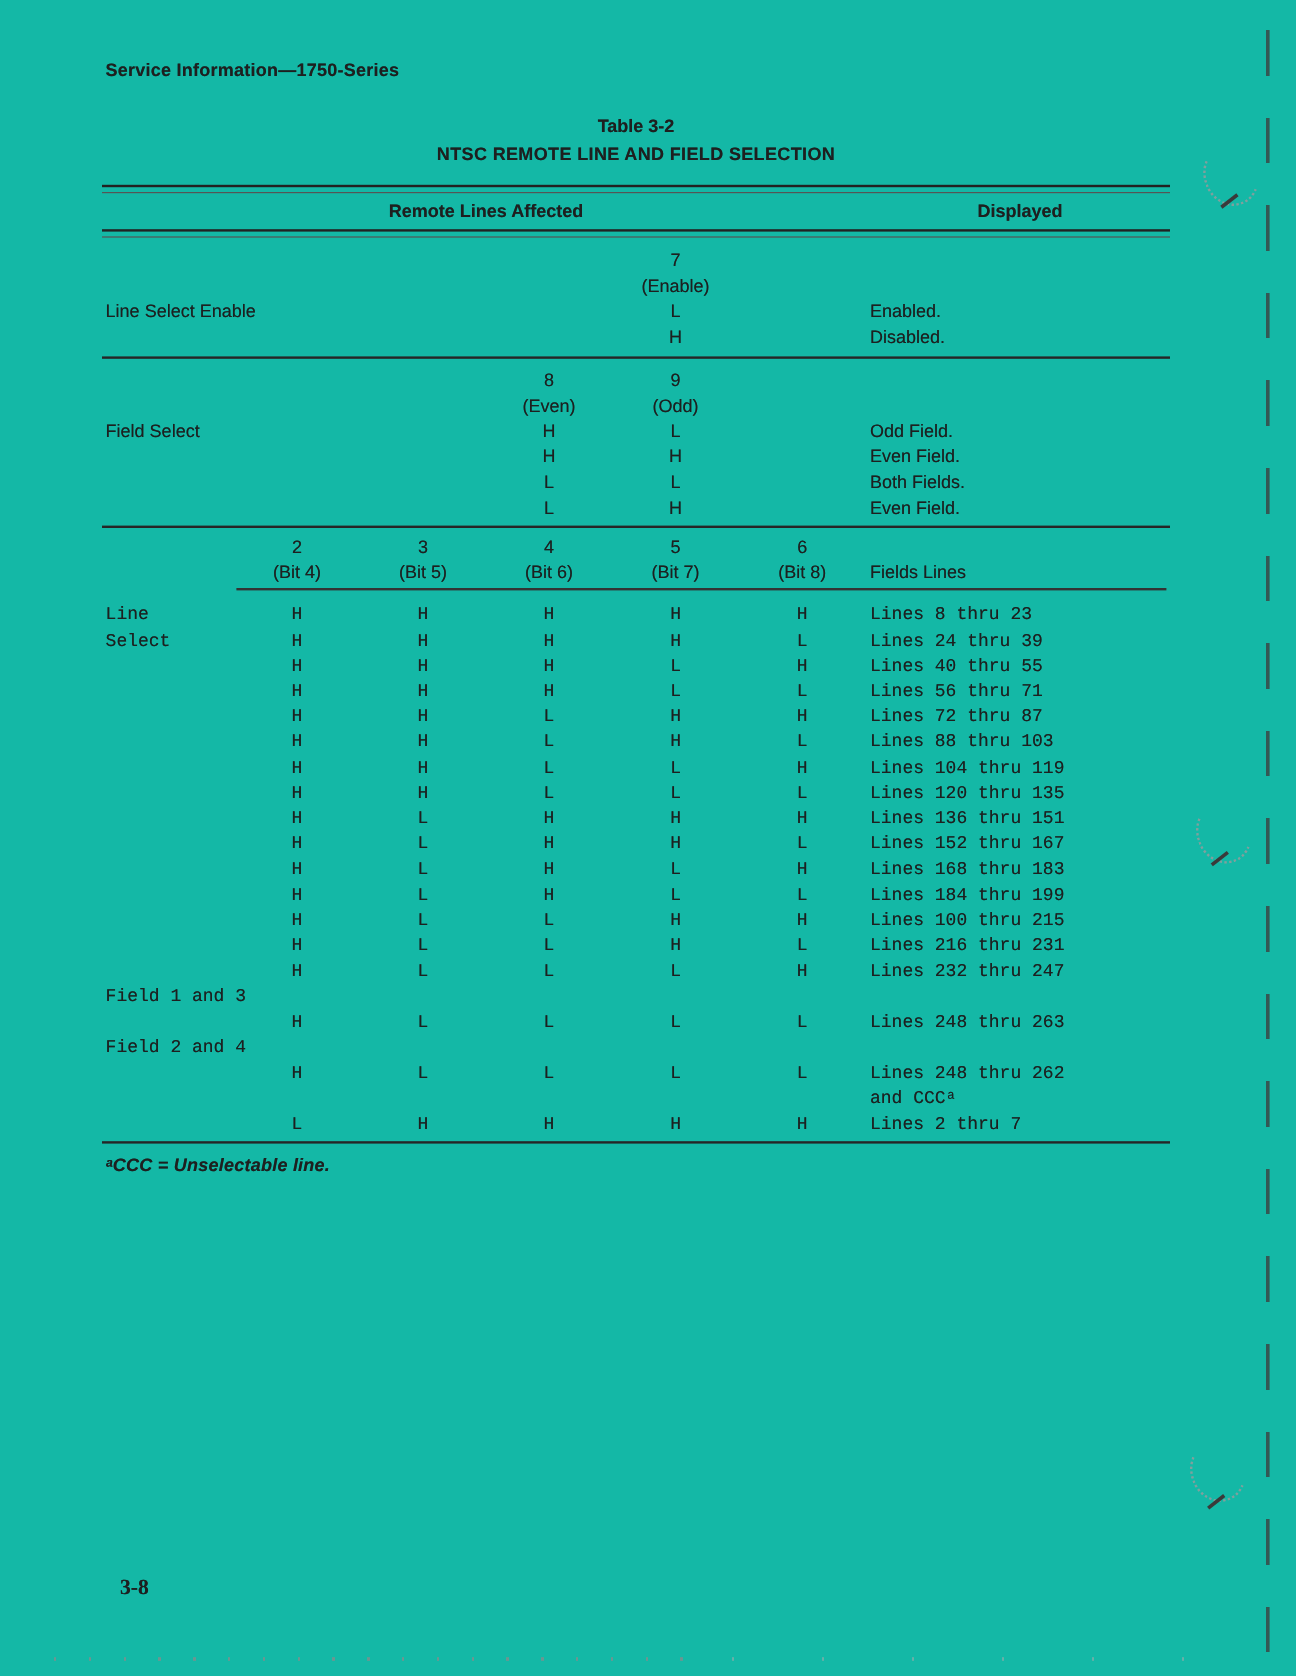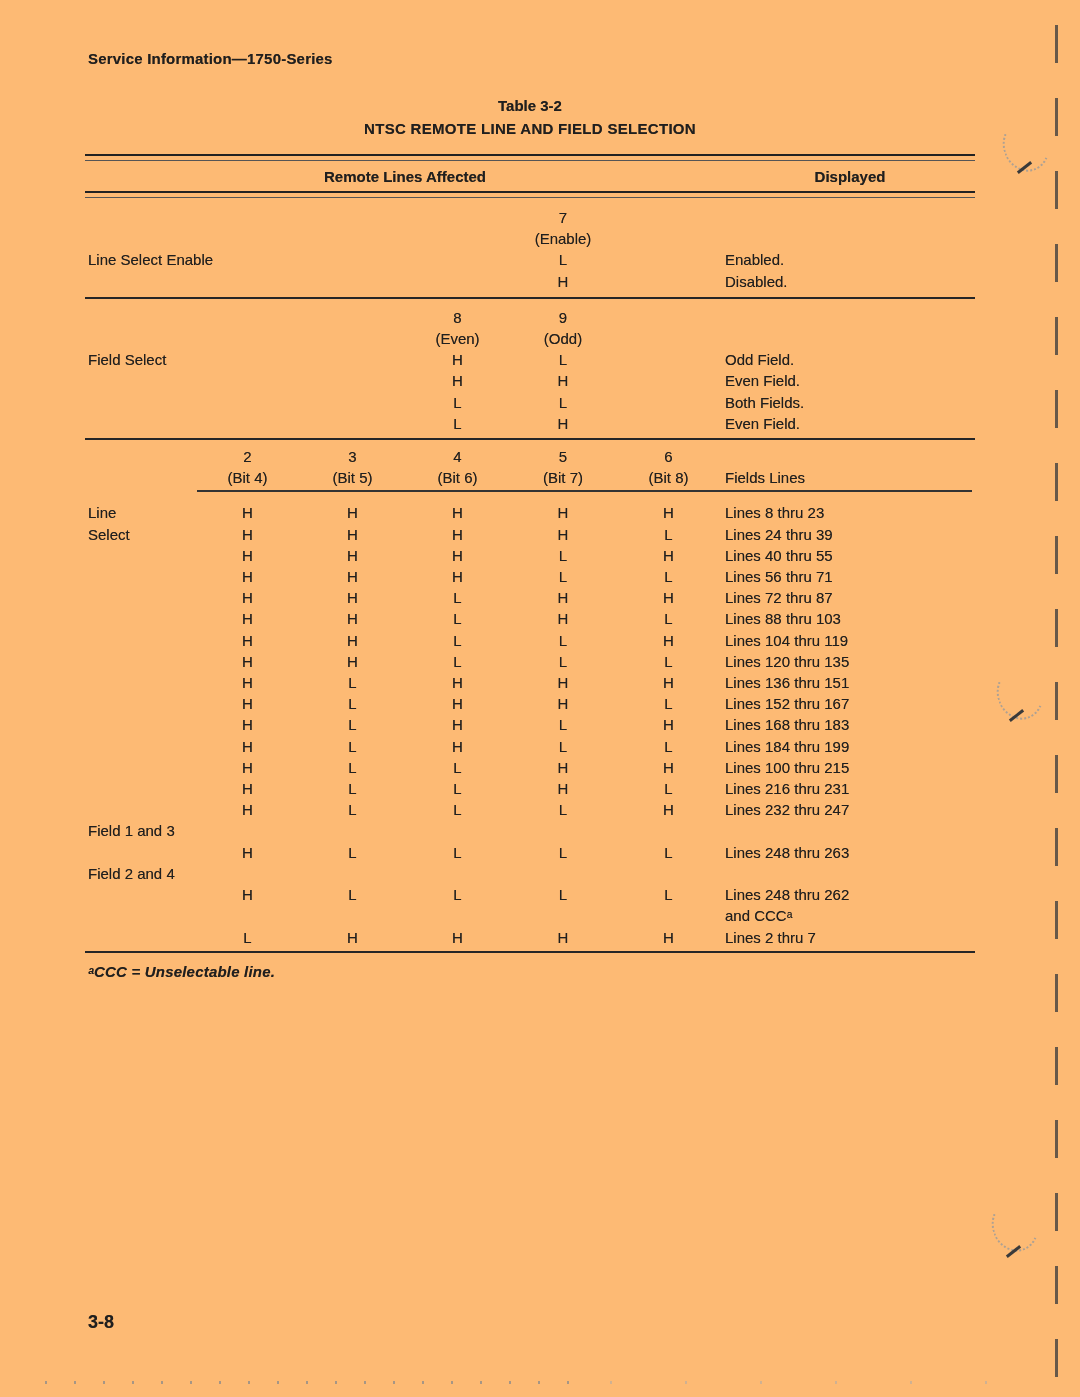--- a/index.html
+++ b/index.html
@@ -6,21 +6,21 @@
   html,body { width:1080px; height:1397px; }
   body{
     font-family:"Liberation Sans","DejaVu Sans",sans-serif;
     background:#ffffff;
     color:#1f1f1f;
     overflow:hidden;
   }
   .page{
     position:relative;
     width:1080px; height:1397px;
-    background:#fdba74;
+    background:#14b8a6;
     text-shadow:0 0 .4px rgba(0,0,0,.5);
   }
   .doc-header{
     position:absolute; left:88px; top:50px;
     font-size:15px; font-weight:bold; letter-spacing:.2px;
     white-space:nowrap;
   }
   .title-block{
     position:absolute; left:85px; top:97px; width:890px;
     text-align:center; font-weight:bold; font-size:15px;
@@ -37,39 +37,39 @@
   .colhead{
     display:grid; grid-template-columns:640px 1fr;
     padding:7px 0 6px 0; font-weight:bold;
   }
   .colhead > div{ text-align:center; }
 
   .sec{ width:100%; }
   .sec1{ padding:9px 0 5px 0; }
   .sec2{ padding:8px 0 4px 0; }
   .sec3h{ padding:6px 0 2px 0; }
-  .sec3{ padding:10px 0 3px 0; }
+  .sec3{ padding:10px 0 3px 0;font-family:Liberation Mono, monospace; }
 
   .trow{
     display:grid;
     grid-template-columns:110px 105px 105px 105px 106px 105px 1fr;
     min-height:21.2px;
   }
   .cell{ line-height:21.2px; white-space:nowrap; }
   .cell.lab{ padding-left:3px; }
   .cell.val{ text-align:center; }
   .cell.fld{ padding-left:4px; text-align:left; }
 
   .footnote{
     position:absolute; left:88px; top:963px;
     font-style:italic; font-size:15px; letter-spacing:.2px;font-weight:bold;
   }
   .page-number{
-    position:absolute; left:88px; top:1312px;
-    font-size:18px; font-weight:bold;
+    position:absolute; left:100px; top:1312px;
+    font-size:18px; font-weight:bold;font-family:Liberation Serif, serif;
   }
 
   
   .edge-ticks{
     position:absolute; left:1055px; top:25px; width:3px; height:1370px;
     background:repeating-linear-gradient(180deg,#3d3d3d 0 38px,transparent 38px 73px);
     opacity:.78;
   }
   .scan-curve{
     position:absolute; width:46px; height:52px;

